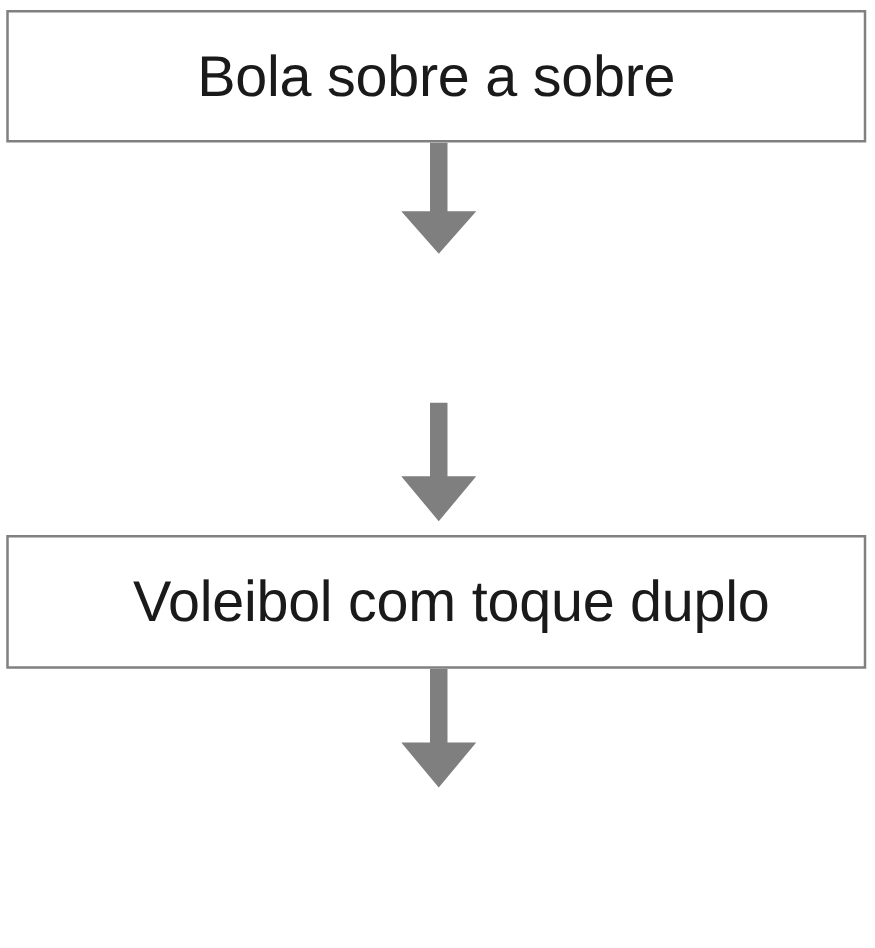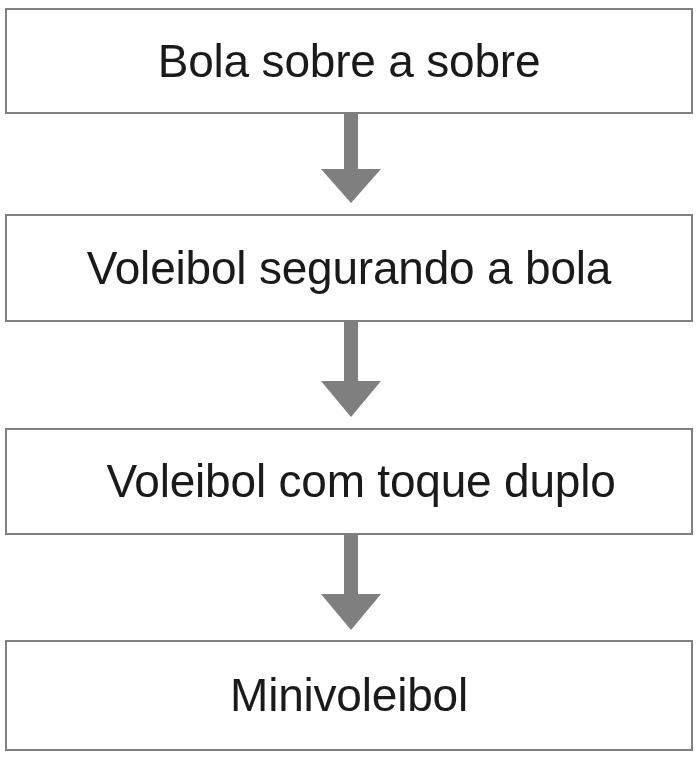--- a/index.html
+++ b/index.html
@@ -71,37 +71,31 @@
   <div class="flow-box" id="box-1">
     <span class="flow-box-label">Bola sobre a sobre</span>
   </div>
 
   <div class="flow-arrow" id="arrow-1">
     <svg viewBox="0 0 60 90" preserveAspectRatio="none" aria-hidden="true">
       <polygon points="23,0 37,0 37,55 60,55 30,89 0,55 23,55" fill="#7f7f7f"></polygon>
     </svg>
   </div>
 
-  <div class="flow-box" id="box-2">
-    <span class="flow-box-label">Voleibol segurando a bola</span>
-  </div>
 
   <div class="flow-arrow" id="arrow-2">
     <svg viewBox="0 0 60 96" preserveAspectRatio="none" aria-hidden="true">
       <polygon points="23,0 37,0 37,59 60,59 30,95 0,59 23,59" fill="#7f7f7f"></polygon>
     </svg>
   </div>
 
   <div class="flow-box" id="box-3">
     <span class="flow-box-label">Voleibol com toque duplo</span>
   </div>
 
   <div class="flow-arrow" id="arrow-3">
     <svg viewBox="0 0 60 96" preserveAspectRatio="none" aria-hidden="true">
       <polygon points="23,0 37,0 37,59 60,59 30,95 0,59 23,59" fill="#7f7f7f"></polygon>
     </svg>
   </div>
 
-  <div class="flow-box" id="box-4">
-    <span class="flow-box-label">Minivoleibol</span>
-  </div>
 
 </div>
 
 </body></html>

